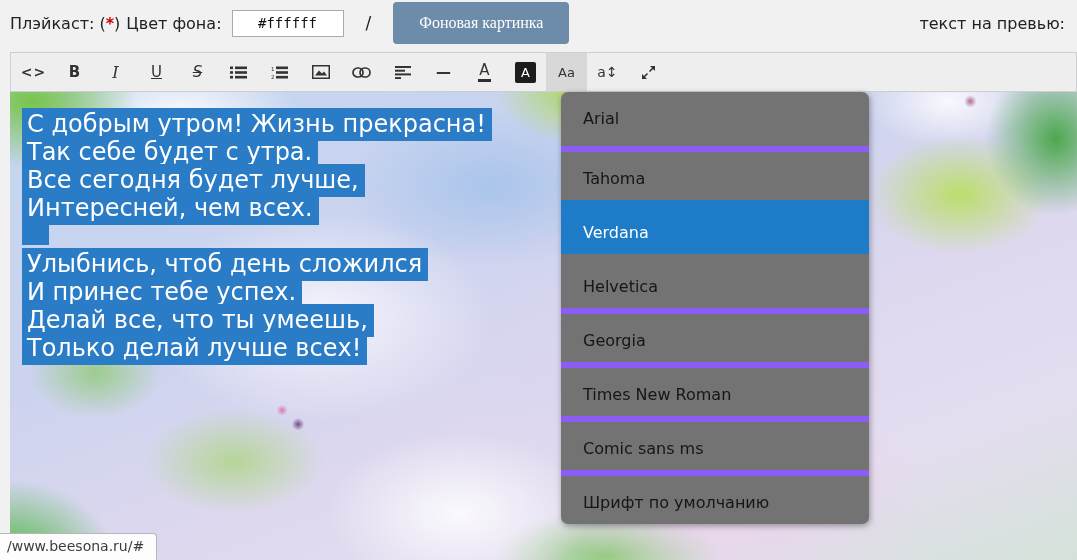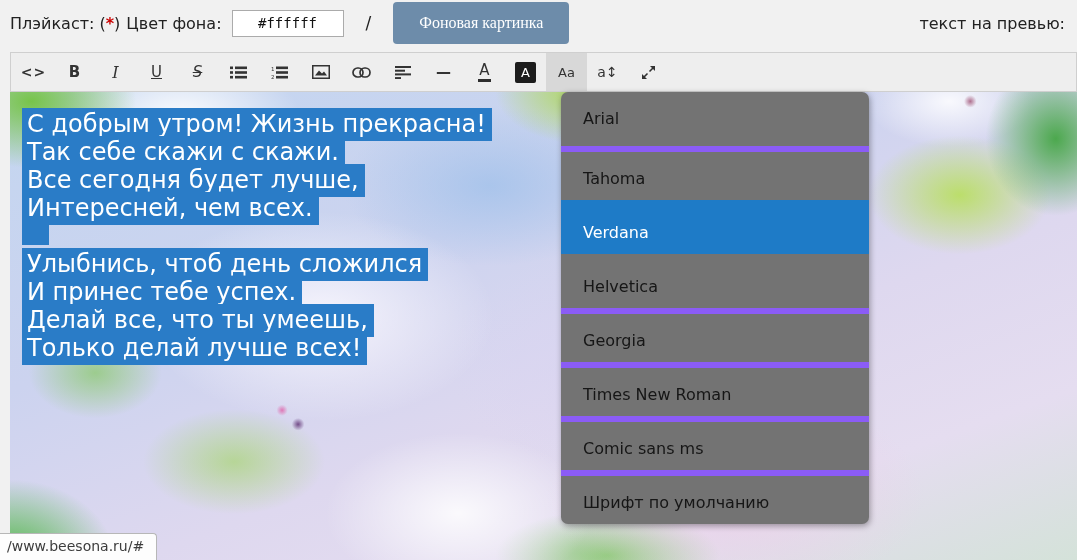--- a/index.html
+++ b/index.html
@@ -228,21 +228,21 @@
         </g>
         <polygon points="14,1 14,6 9,1" fill="#333"></polygon>
         <polygon points="1,14 1,9 6,14" fill="#333"></polygon>
       </svg>
   </div>
 </div>
 
 <div class="editor">
   <div class="text-block">
     <div class="line"><span class="sel">С добрым утром! Жизнь прекрасна!</span></div>
-    <div class="line"><span class="sel">Так себе скажи с скажи.</span></div>
+    <div class="line"><span class="sel">Так себе будет с утра.</span></div>
     <div class="line"><span class="sel">Все сегодня будет лучше,</span></div>
     <div class="line"><span class="sel">Интересней, чем всех.</span></div>
     <div class="line"><span class="sel empty"></span></div>
     <div class="line"><span class="sel">Улыбнись, чтоб день сложился</span></div>
     <div class="line"><span class="sel">И принес тебе успех.</span></div>
     <div class="line"><span class="sel">Делай все, что ты умеешь,</span></div>
     <div class="line"><span class="sel">Только делай лучше всех!</span></div>
   </div>
 </div>
 

